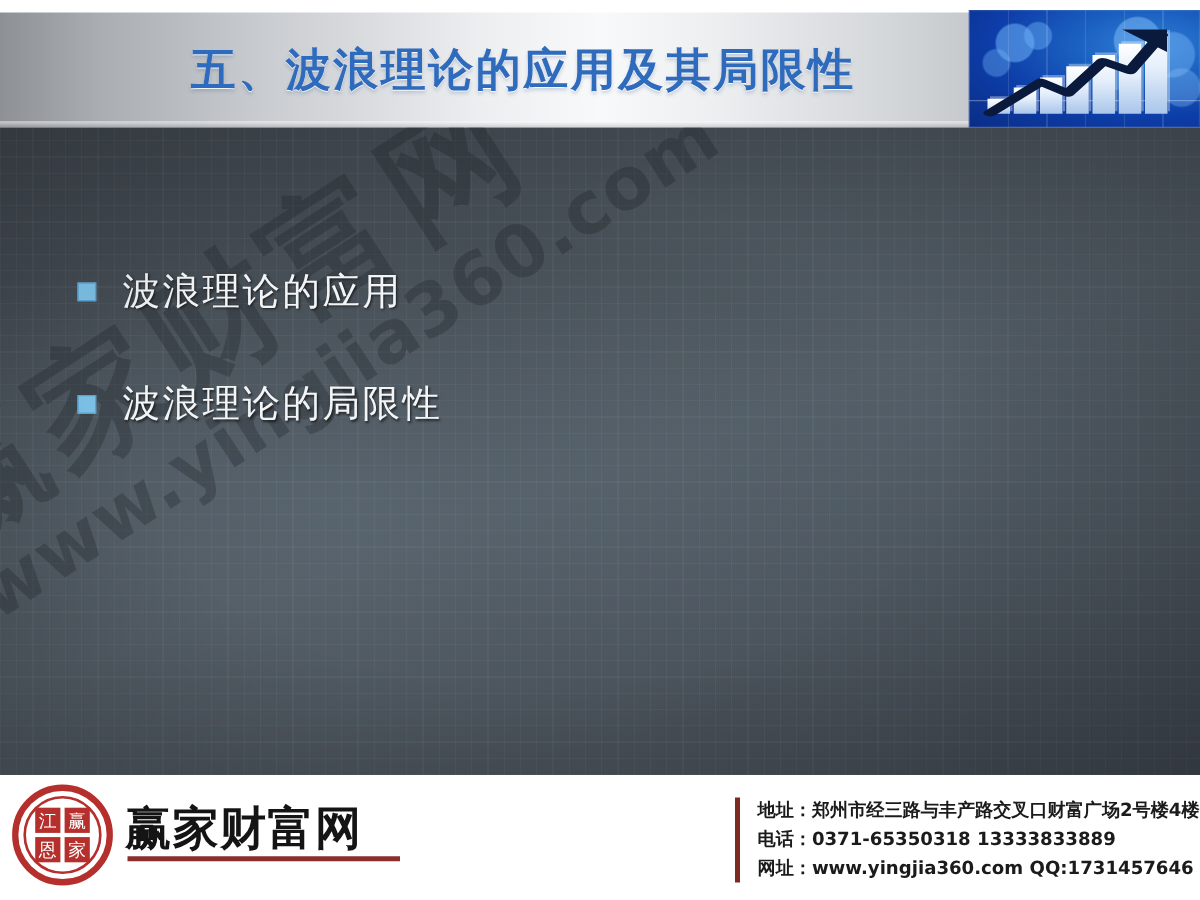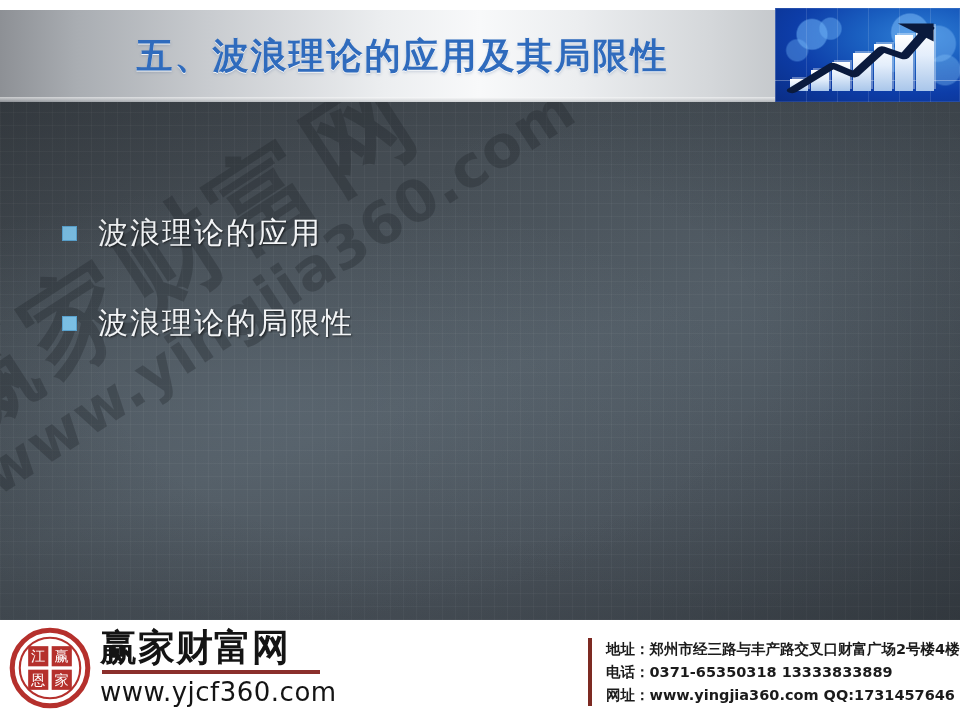--- a/index.html
+++ b/index.html
@@ -39,21 +39,21 @@
     overflow:hidden;
   }
   .header-band::after{
     content:"";
     position:absolute; left:0; right:0; bottom:0; height:5px;
     background:linear-gradient(180deg,rgba(255,255,255,.55),rgba(140,145,150,.35));
   }
 
   .header-title {
     position:absolute;
-    left:0; top:10px;
+    left:16px; top:10px;
     width:775px; height:92px;
     display:flex; align-items:center; justify-content:center;
     padding-left:30px;
     font-family:"DejaVu Serif","Liberation Serif",serif;
     font-size:36px;
     font-weight:700;
     letter-spacing:2px;
     color:#2f6bbd;
     text-shadow:0 1px 0 rgba(255,255,255,.85), 0 2px 3px rgba(60,90,140,.25);
     white-space:nowrap;
@@ -312,21 +312,20 @@
         <rect x="52" y="52" width="24" height="24" fill="#b5302c"></rect>
         <text x="36" y="42" font-size="17" fill="#ffffff" text-anchor="middle" font-family="DejaVu Sans, sans-serif">江</text>
         <text x="64" y="42" font-size="17" fill="#ffffff" text-anchor="middle" font-family="DejaVu Sans, sans-serif">赢</text>
         <text x="36" y="70" font-size="17" fill="#ffffff" text-anchor="middle" font-family="DejaVu Sans, sans-serif">恩</text>
         <text x="64" y="70" font-size="17" fill="#ffffff" text-anchor="middle" font-family="DejaVu Sans, sans-serif">家</text>
       </svg>
 
       <div class="brand-text">
         <div class="brand-name">赢家财富网</div>
         <div class="brand-rule"></div>
-        <div class="brand-url">www.yjcf360.com</div>
       </div>
     </div>
 
     <div class="contact">
       <div class="contact-line">地址：郑州市经三路与丰产路交叉口财富广场2号楼4楼C户</div>
       <div class="contact-line">电话：0371-65350318  13333833889</div>
       <div class="contact-line">网址：www.yingjia360.com  QQ:1731457646</div>
     </div>
 
   </div>

